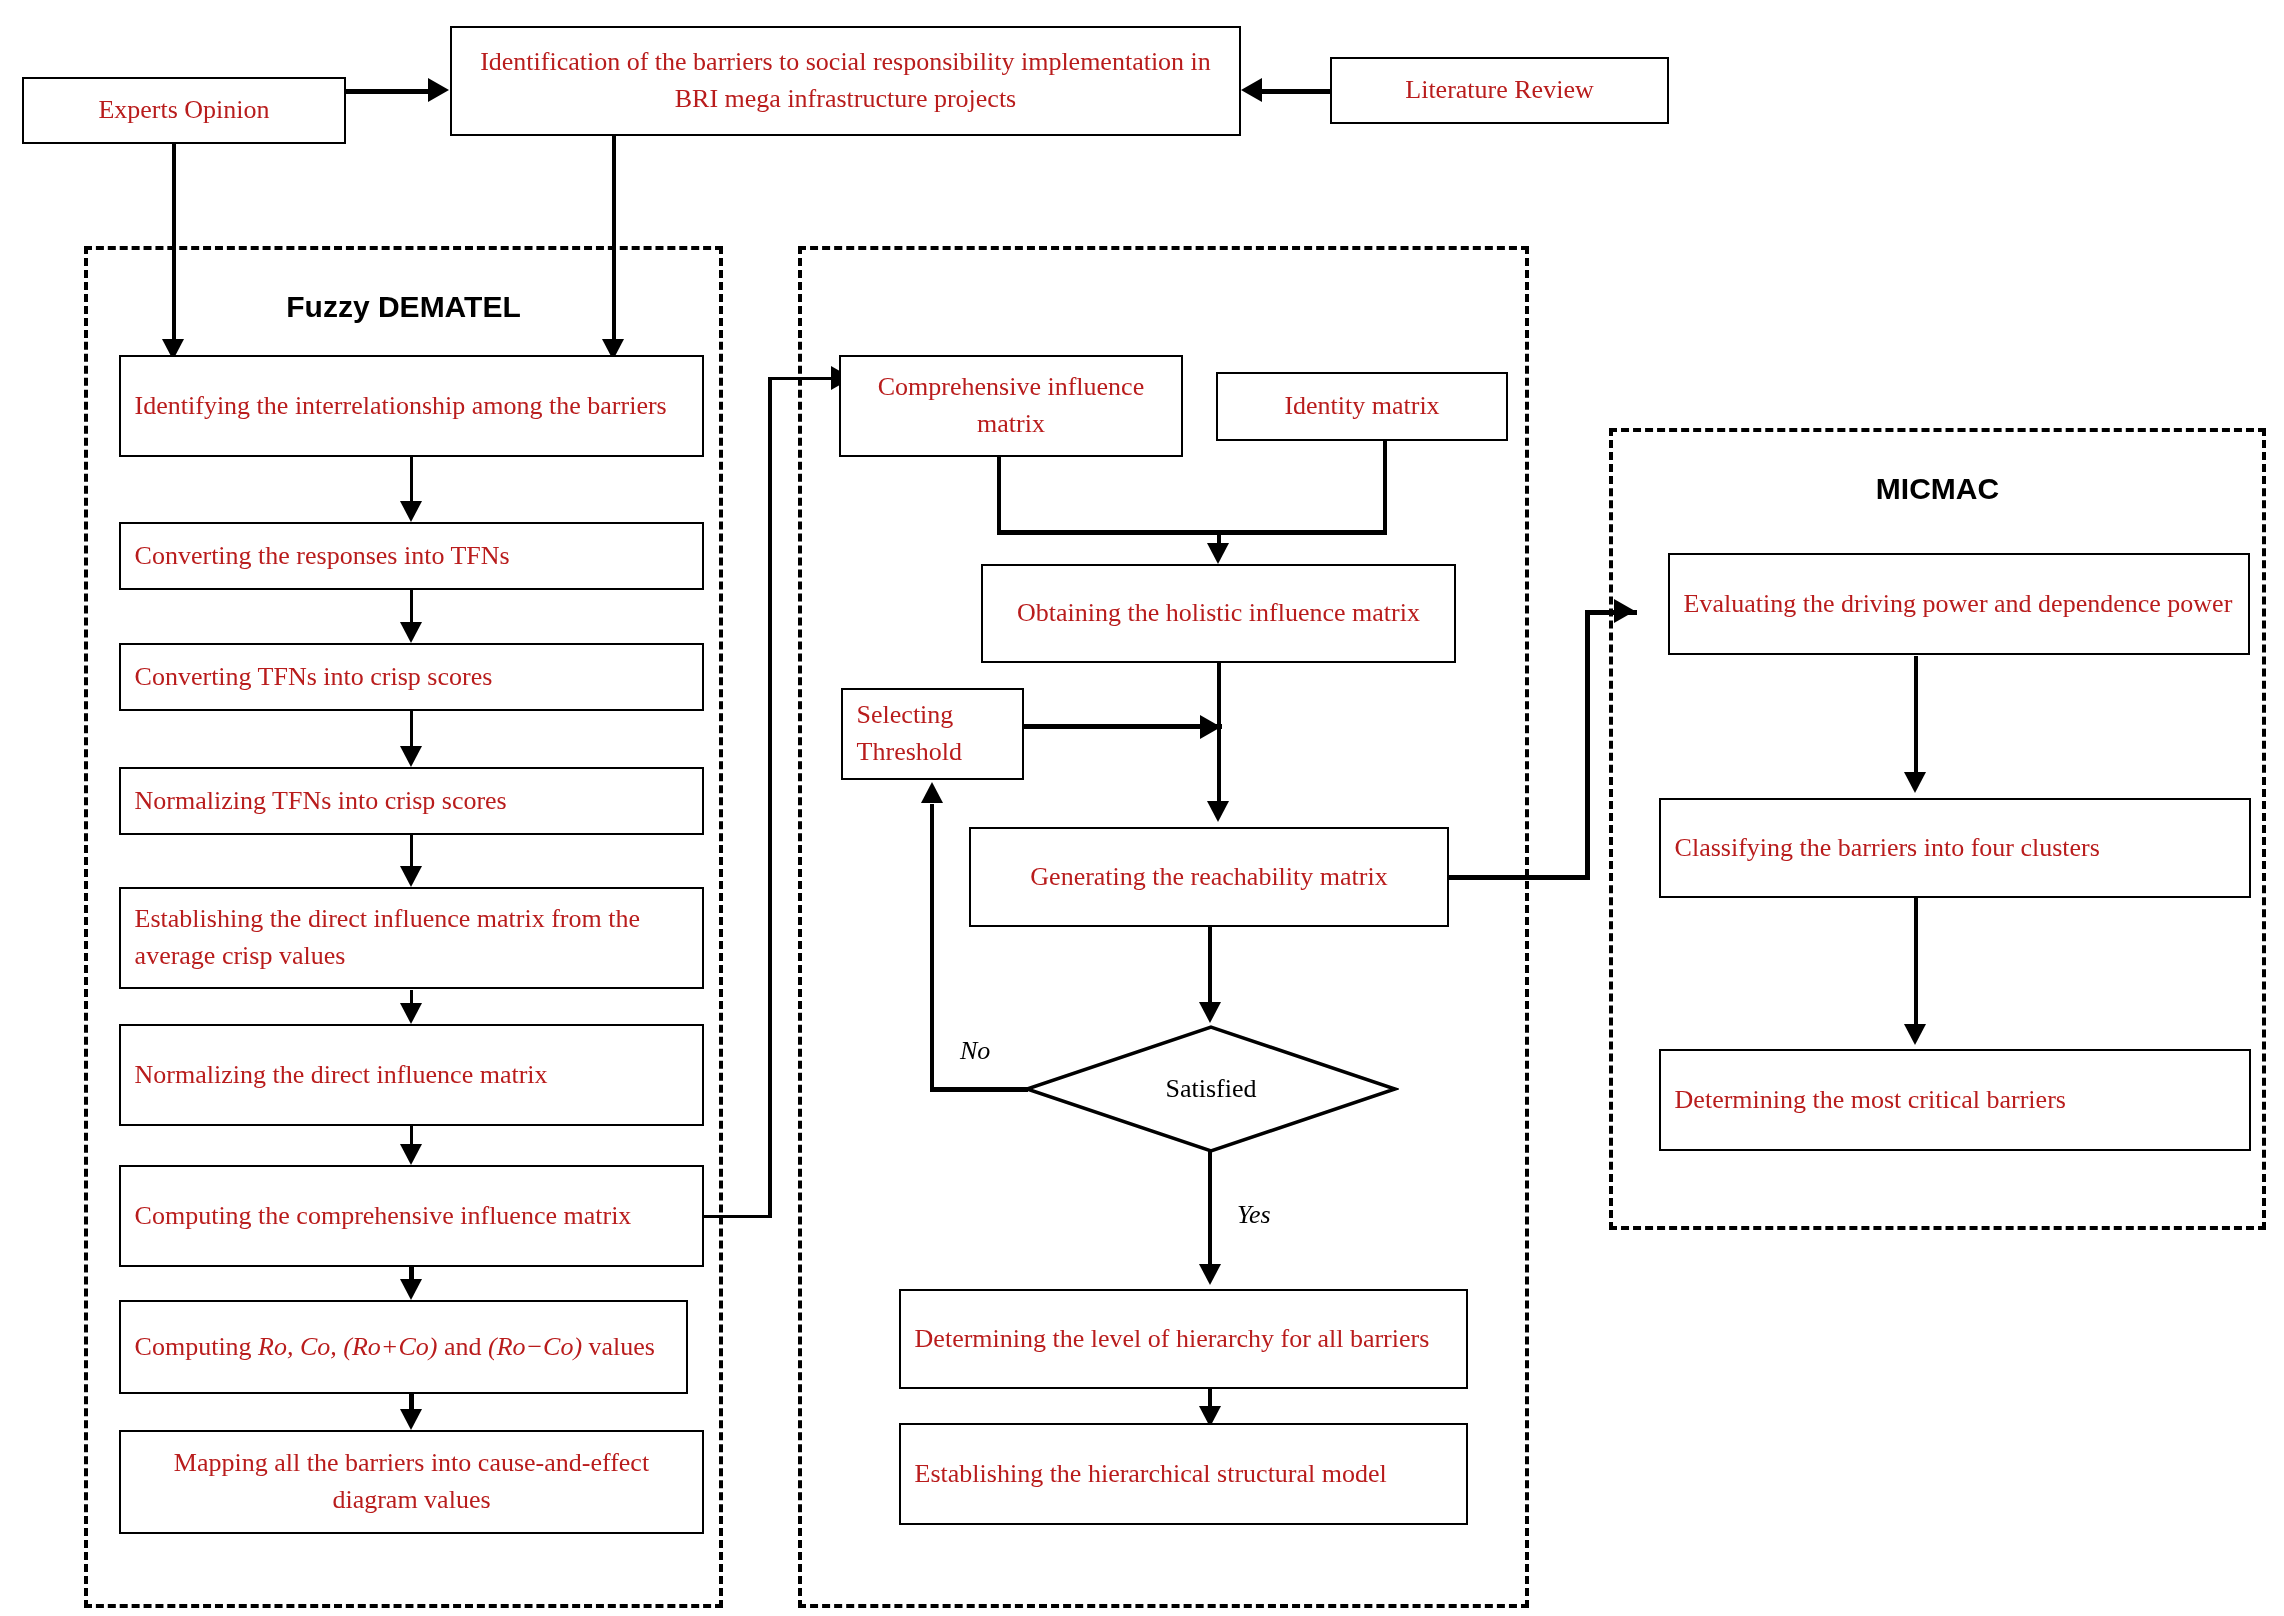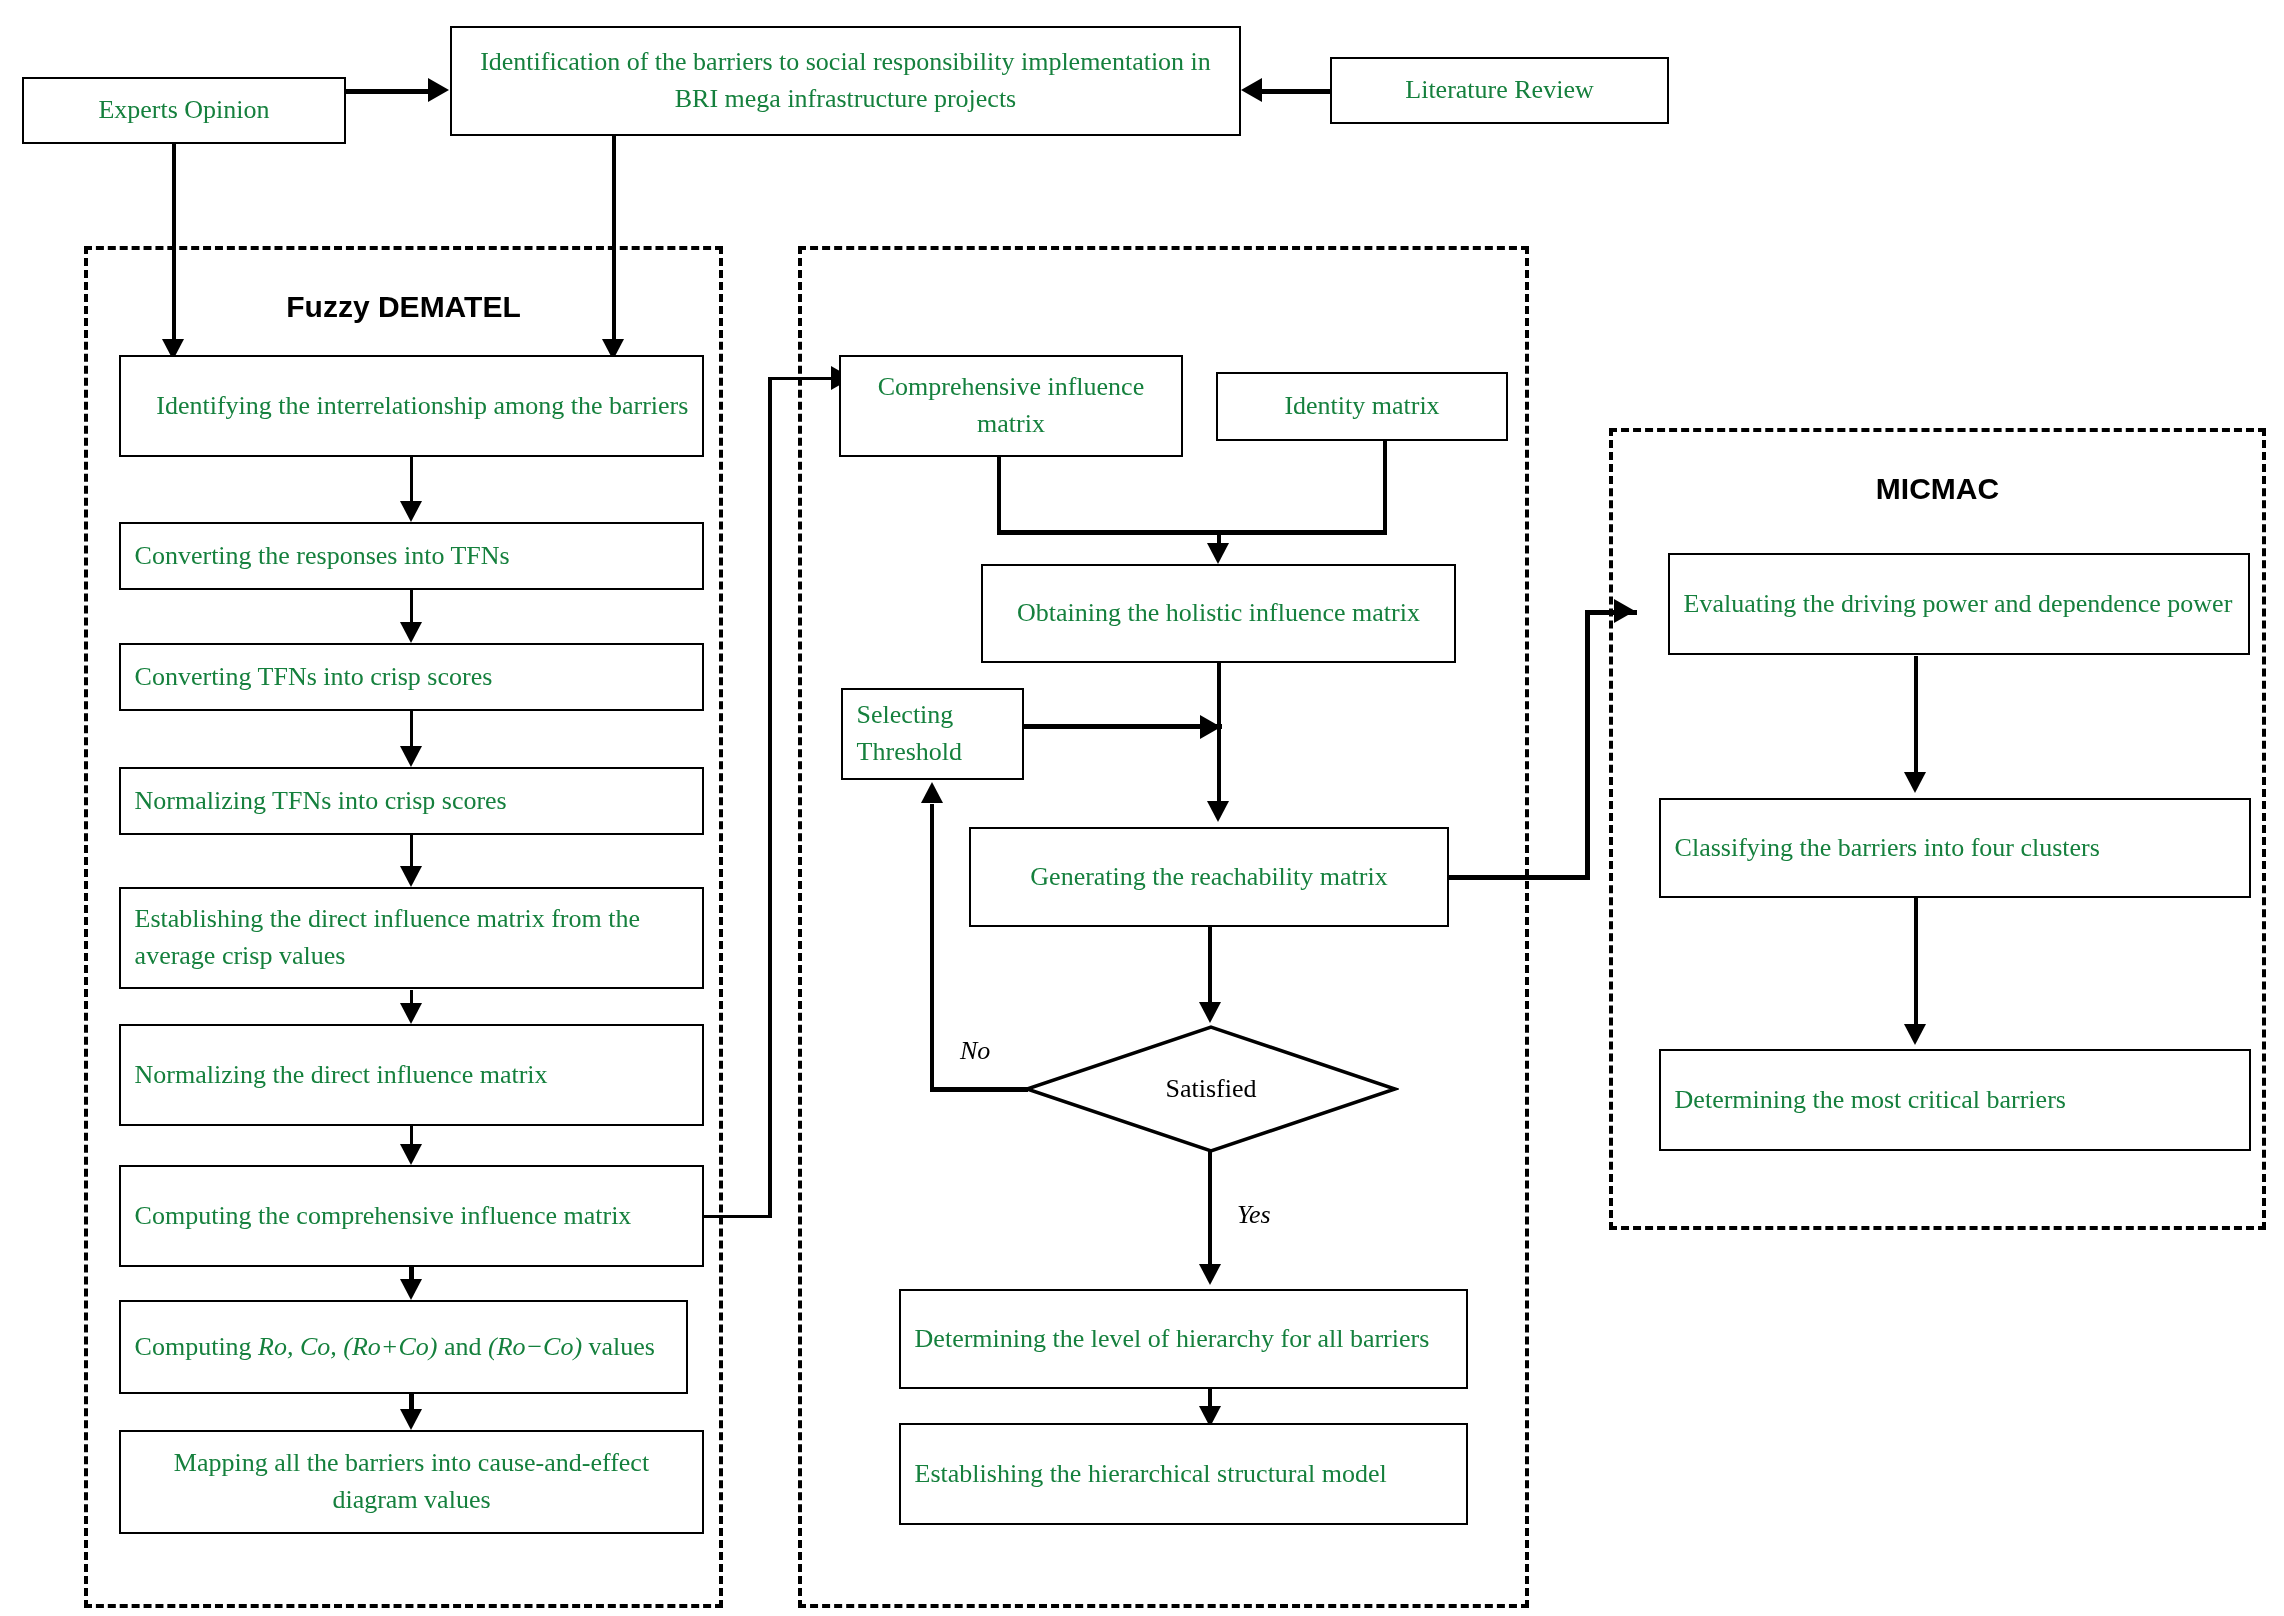--- a/index.html
+++ b/index.html
@@ -16,21 +16,21 @@
     position:absolute;
     box-sizing:border-box;
     border:2.1px solid #000000;
     background:#ffffff;
     display:flex;
     align-items:center;
     justify-content:flex-start;
     text-align:left;
     padding:0 13.6px;
     line-height:1.42;
-    color:#15803d;
+    color:#b91c1c;
     font-size:26px;
     z-index:6;
   }
   .box.center{justify-content:center;text-align:center;}
   .box .txt{display:block;width:100%;}
   .box .txt .ital{font-style:italic;}
 
   
   .group{
     position:absolute;
@@ -115,21 +115,21 @@
 
   <div class="ln h thick" style="left:1262px;top:89px;width:69px;"></div>
   <div class="arrowhead ah-left" style="left:1241px;top:78px;"></div>
 
   <div class="ln v" style="left:172px;top:124px;width:3.7px;height:224px;"></div>
   <div class="arrowhead ah-down" style="left:162px;top:339px;"></div>
 
   <div class="ln v" style="left:612px;top:136px;width:3.7px;height:213px;"></div>
   <div class="arrowhead ah-down" style="left:602px;top:339px;"></div>
 
-  <div class="box" style="left:119px;top:355px;width:585px;height:102px;text-align:right;">
+  <div class="box" style="left:119px;top:355px;width:585px;height:102px;">
     <span class="txt">Identifying the interrelationship among the barriers</span>
   </div>
 
   <div class="box" style="left:119px;top:522px;width:585px;height:68px;">
     <span class="txt">Converting the responses into TFNs</span>
   </div>
 
   <div class="box" style="left:119px;top:643px;width:585px;height:68px;">
     <span class="txt">Converting TFNs into crisp scores</span>
   </div>

